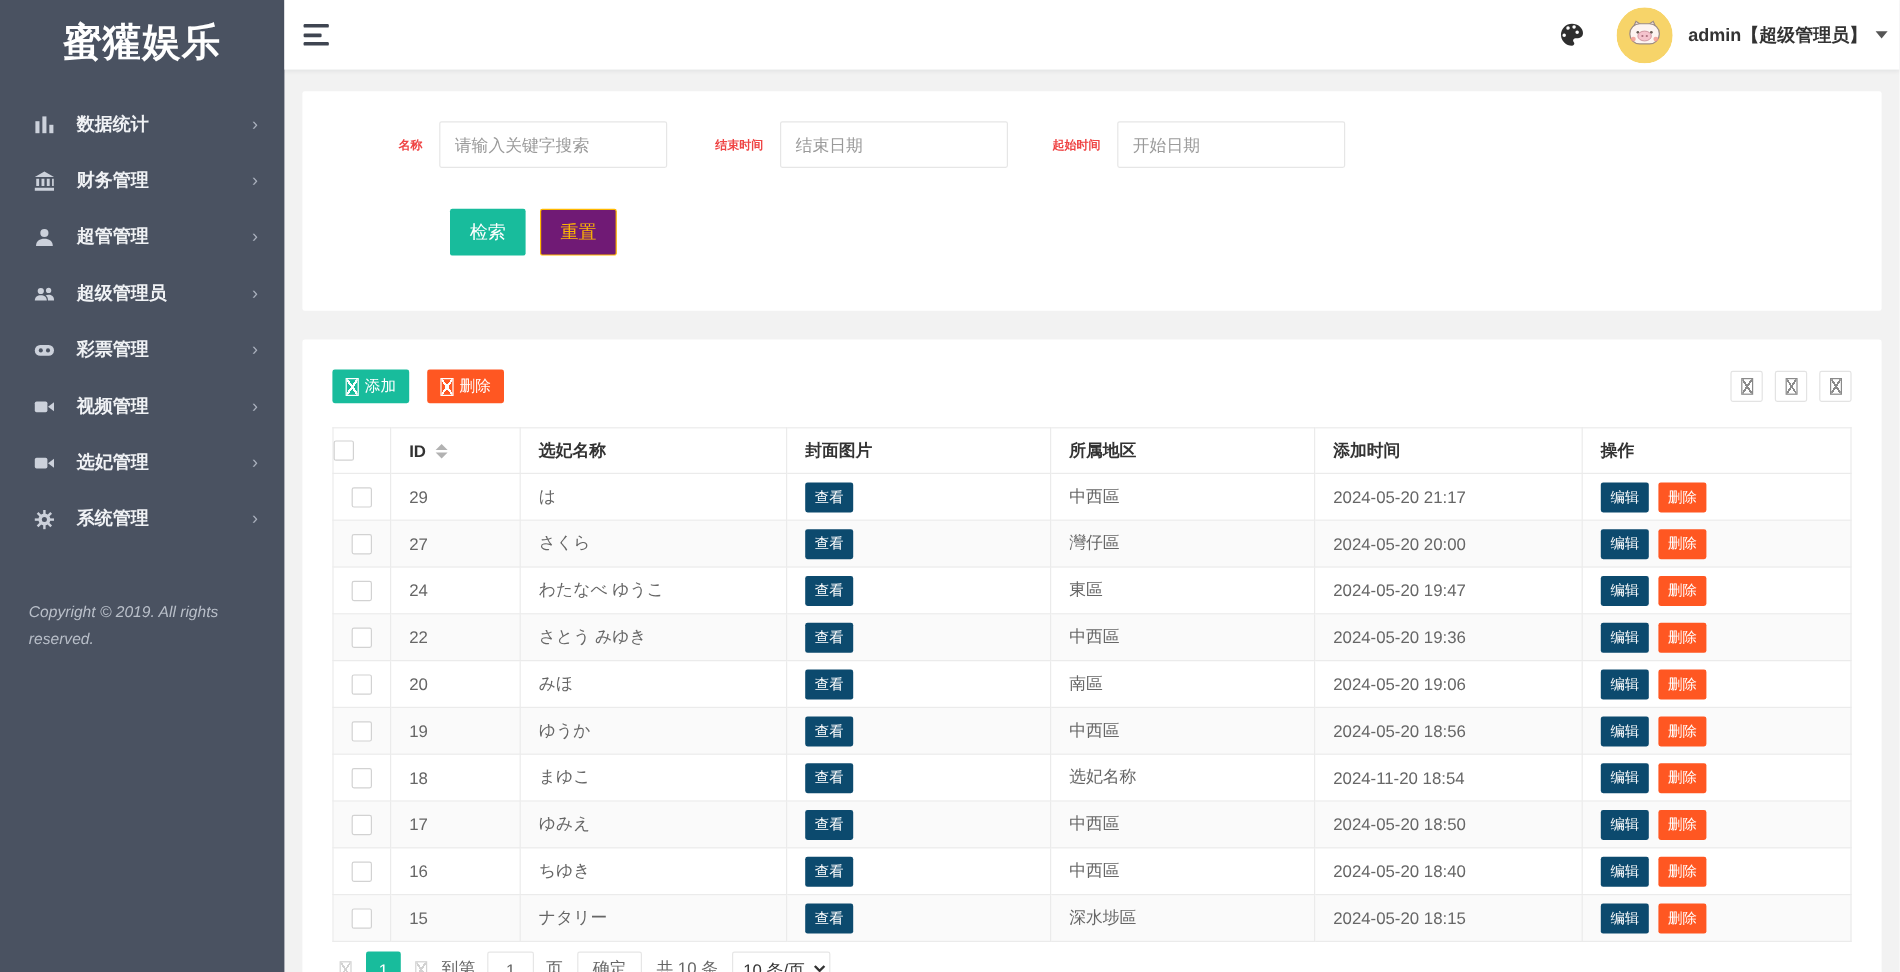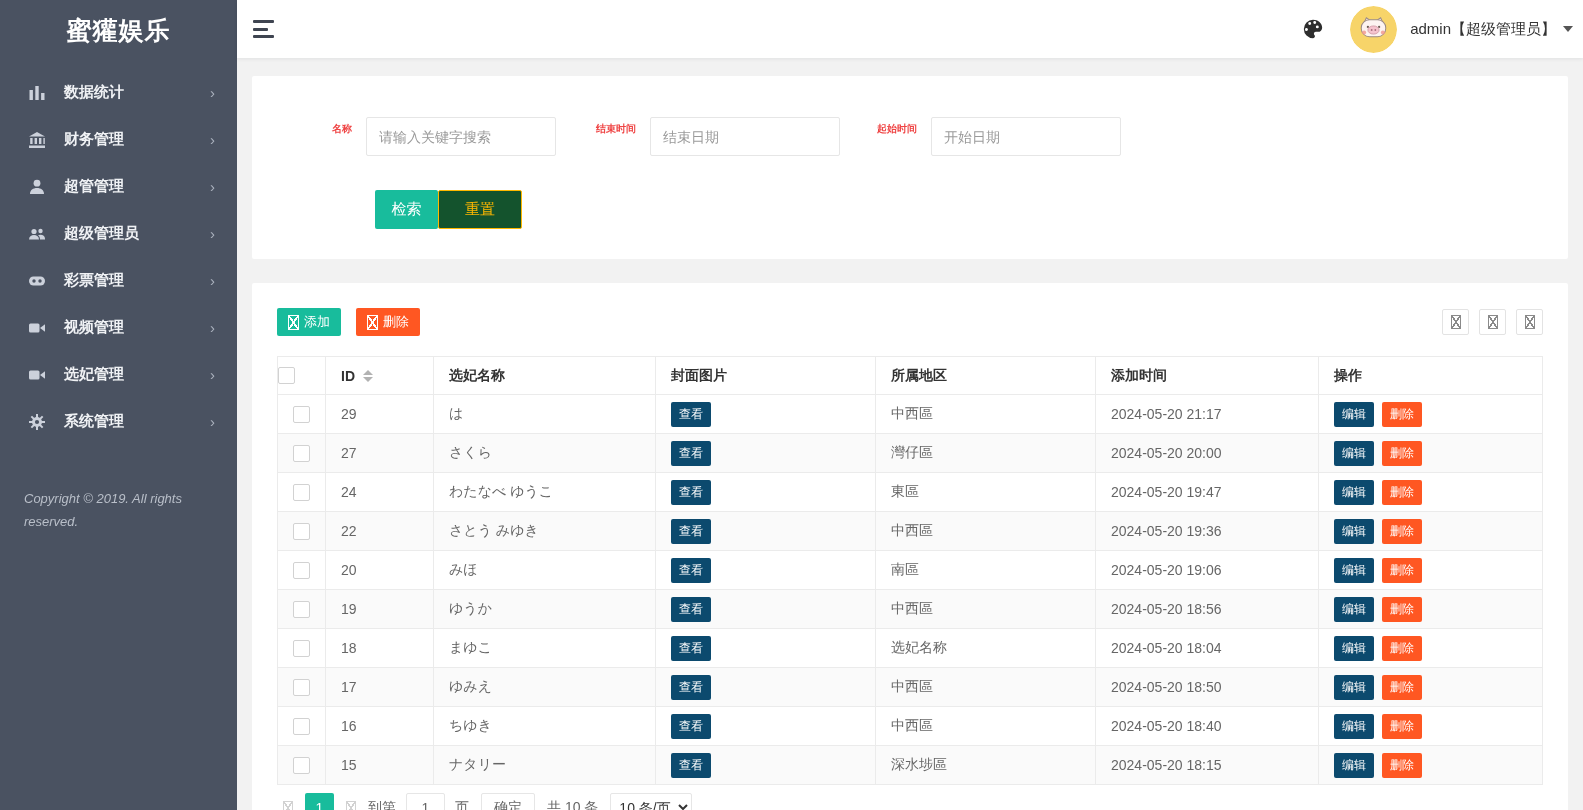--- a/index.html
+++ b/index.html
@@ -2,55 +2,55 @@
 <html><head>
 <meta charset="utf-8">
 <style>
   * { margin:0; padding:0; box-sizing:border-box; }
   html,body { width:1583px; height:810px; overflow:hidden; }
   body { font-family:"Liberation Sans","DejaVu Sans",sans-serif; background:#f2f2f2; }
   .page { width:1583px; height:810px; display:flex; overflow:hidden; }
 
   
   .sidebar { width:237px; min-width:237px; background:#4a5261; color:#fff; display:flex; flex-direction:column; }
-  .logo { text-align:center; padding:14px 0 10px; font-size:25px; font-weight:bold; letter-spacing:1px; color:#fff; }
+  .logo { text-align:center; padding:14px 0 10px; font-size:32px; font-weight:bold; letter-spacing:1px; color:#fff; }
   .nav { margin-top:12px; }
   .nav-item { display:flex; align-items:center; height:47px; padding:0 22px 0 27px; cursor:pointer; }
   .nav-item .ico { width:20px; height:18px; display:inline-flex; align-items:center; justify-content:center; margin-right:17px; }
   .nav-item .lbl { flex:1; font-size:15px; font-weight:bold; color:#f0f2f5; }
   .nav-item .chev { color:#aab1bd; font-size:15px; line-height:1; }
   .copyright { margin-top:42px; padding:0 24px; font-size:13px; color:#b9bfc9; line-height:23px;font-style:italic; }
 
   
   .main { flex:1; display:flex; flex-direction:column; min-width:0; }
   .topbar { height:58px; background:#fff; display:flex; align-items:center; padding:0 10px 0 16px; box-shadow:0 1px 4px rgba(0,21,41,.08); position:relative; z-index:2; }
   .hamburger { width:24px; height:18px; display:flex; flex-direction:column; justify-content:space-between; cursor:pointer; }
   .hamburger i { display:block; height:3px; background:#3f4551; border-radius:1px; }
   .hamburger i:nth-child(1){ width:21px; } .hamburger i:nth-child(2){ width:15px; } .hamburger i:nth-child(3){ width:21px; }
-  .topbar-right { margin-left:auto; display:flex; align-items:center; }
+  .topbar-right { margin-left:auto; display:flex; align-items:center;font-weight:bold; }
   .palette-btn { width:30px; height:30px; display:flex; align-items:center; justify-content:center; cursor:pointer; margin-right:22px; }
   .avatar { width:47px; height:47px; border-radius:50%; overflow:hidden; margin-right:13px; cursor:pointer; }
   .username { font-size:15px; color:#333; cursor:pointer; display:flex; align-items:center; }
   .caret-down { width:0; height:0; border-left:5px solid transparent; border-right:5px solid transparent; border-top:6px solid #555; margin-left:7px; }
 
   .content { flex:1; padding:18px 15px; overflow:hidden; }
   .card { background:#fff; border-radius:2px; }
 
   
   .search-card { height:183px; }
   .search-fields { display:flex; align-items:center; padding-top:25px; }
   .field-group { display:flex; align-items:center; }
   .fg1 { margin-left:80px; } .fg2 { margin-left:37px; } .fg3 { margin-left:40px; }
   .field-label { font-size:10px; font-weight:bold; color:#ef4444; margin-right:14px; white-space:nowrap; }
-  .field-input { width:190px; height:39px; border:1px solid #e6e6e6; border-radius:2px; padding:0 12px; font-size:14px; color:#666; font-family:inherit; outline:none;margin-top:16px; }
+  .field-input { width:190px; height:39px; border:1px solid #e6e6e6; border-radius:2px; padding:0 12px; font-size:14px; color:#666; font-family:inherit; outline:none; }
   .field-input::placeholder { color:#9a9a9a; }
   .search-actions { margin-left:123px; margin-top:34px; display:flex; }
   .btn { display:inline-flex; align-items:center; justify-content:center; border:none; border-radius:2px; color:#fff; cursor:pointer; font-family:inherit; white-space:nowrap; }
   .btn-search { width:63px; height:39px; font-size:15px; background:#18bc9c; }
-  .btn-reset { width:84px; height:39px; font-size:15px; background:#14532d; color:#ffb800; border:1px solid #ffb800; margin-left:0; }
+  .btn-reset { width:64px; height:39px; font-size:15px; background:#701a75; color:#ffb800; border:1px solid #ffb800; margin-left:12px; }
 
   
   .table-card { margin-top:24px; padding:25px 25px 0; height:560px; }
   .tbl-toolbar { display:flex; align-items:center; }
   .btn-add { height:28px; padding:0 11px; font-size:13px; background:#18bc9c; }
   .btn-del { height:28px; padding:0 11px; font-size:13px; background:#ff5722; margin-left:15px; }
   .toolbar-right { margin-left:auto; display:flex; }
   .icon-btn { width:27px; height:26px; border:1px solid #e3e3e3; border-radius:2px; background:#fff; display:inline-flex; align-items:center; justify-content:center; color:#8a8a8a; cursor:pointer; margin-left:10px; }
 
   .tofu { display:inline-block; width:10px; height:14px; border:1px solid currentColor;
@@ -362,21 +362,21 @@
               <td>中西區</td>
               <td>2024-05-20 18:56</td>
               <td><button class="btn teal btn-cell">编辑</button><button class="btn orange btn-cell ops-gap">删除</button></td>
             </tr>
             <tr>
               <td class="cell-center"><span class="checkbox"></span></td>
               <td>18</td>
               <td>まゆこ</td>
               <td><button class="btn teal btn-cell">查看</button></td>
               <td>选妃名称</td>
-              <td>2024-05-20 18:04</td>
+              <td>2024-11-20 18:54</td>
               <td><button class="btn teal btn-cell">编辑</button><button class="btn orange btn-cell ops-gap">删除</button></td>
             </tr>
             <tr>
               <td class="cell-center"><span class="checkbox"></span></td>
               <td>17</td>
               <td>ゆみえ</td>
               <td><button class="btn teal btn-cell">查看</button></td>
               <td>中西區</td>
               <td>2024-05-20 18:50</td>
               <td><button class="btn teal btn-cell">编辑</button><button class="btn orange btn-cell ops-gap">删除</button></td>

